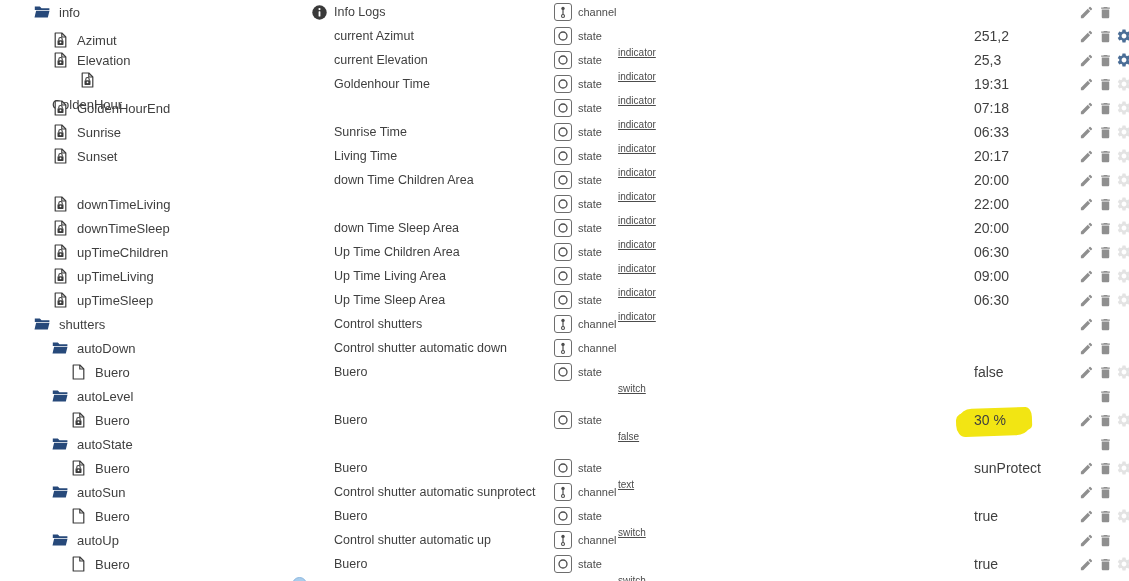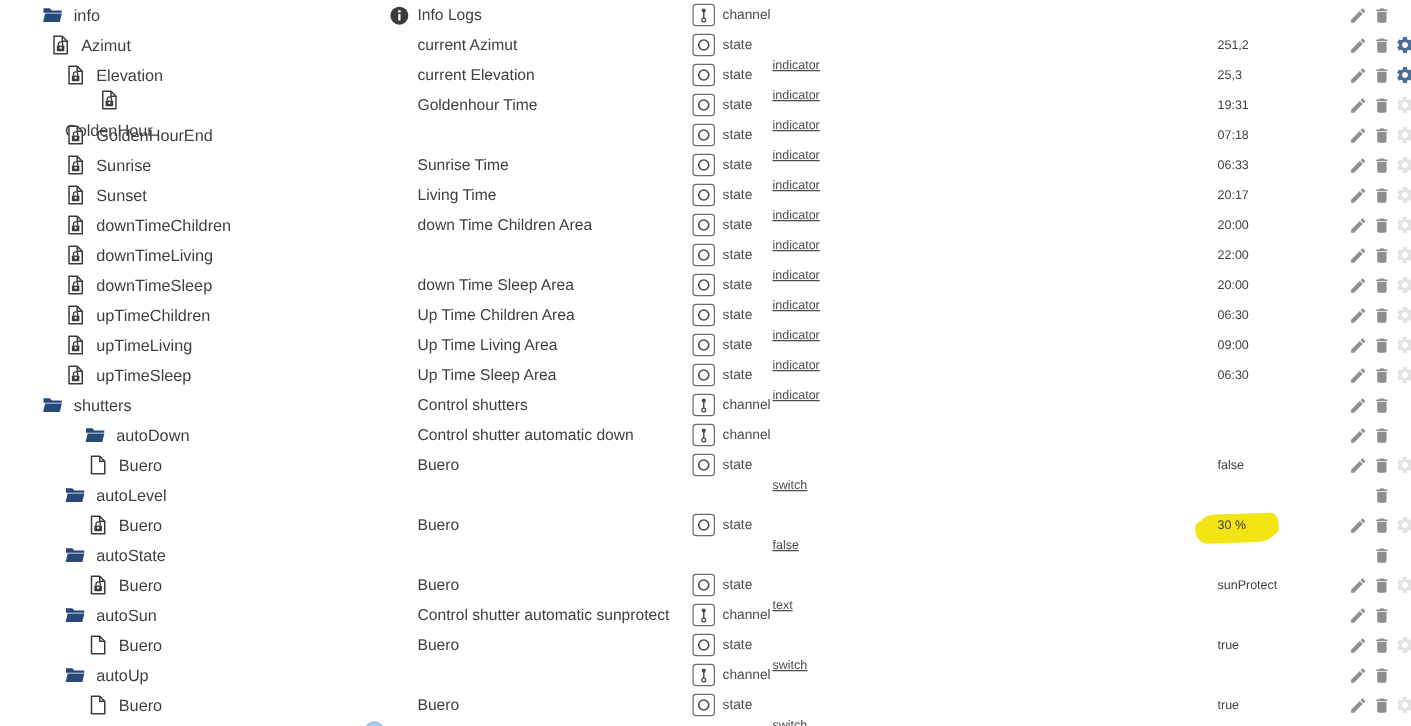--- a/index.html
+++ b/index.html
@@ -13,21 +13,21 @@
   .ticon{display:flex;align-items:center;justify-content:center;width:16px;height:16px;flex:0 0 16px;}
   .tlabel{font-size:13px;white-space:nowrap;}
   .desc-cell{position:absolute;left:296px;top:0;height:24px;display:flex;align-items:center;gap:7px;}
   .dicon{width:15px;height:15px;flex:0 0 15px;visibility:hidden;display:flex;align-items:center;}
   .dicon.show{visibility:visible;}
   .dlabel{font-size:12.5px;white-space:nowrap;}
   .type-cell{position:absolute;left:538px;top:0;height:24px;display:flex;align-items:center;gap:6px;}
   .badge{width:16px;height:16px;border:1px solid #6d6d6d;border-radius:3px;display:flex;align-items:center;justify-content:center;background:#fff;}
   .tylabel{font-size:11px;color:#4c4c4c;}
   .role{position:absolute;left:602px;top:16px;height:24px;display:flex;align-items:center;font-size:10px;color:#4c4c4c;text-decoration:underline;}
-  .value{position:absolute;left:958px;top:0;height:24px;display:flex;align-items:center;font-size:10px;}
+  .value{position:absolute;left:958px;top:0;height:24px;display:flex;align-items:center;font-size:14px;}
   .vtext{position:relative;z-index:1;white-space:nowrap;}
   .vtext.hl::before{
     content:"";position:absolute;z-index:-1;left:-14px;right:-26px;top:-4px;bottom:-5px;
     background:#f2e513;transform:rotate(-2deg);
     border-radius:12px 6px 14px 9px / 8px 10px 7px 12px;
     box-shadow:-4px 3px 0 0 #f2e513;
   }
   .actions{position:absolute;left:1062px;top:0;height:24px;display:flex;align-items:center;gap:3px;}
   .act{width:16px;height:16px;display:flex;align-items:center;justify-content:center;cursor:pointer;}
   .act svg{display:block;}
@@ -85,21 +85,21 @@
         </span>
       <span class="act a-del">
           <svg width="15" height="15" viewBox="0 0 24 24">
             <path class="fill-gray" d="M6 19c0 1.1.9 2 2 2h8c1.1 0 2-.9 2-2V7H6v12zM19 4h-3.5l-1-1h-5l-1 1H5v2h14V4z"></path>
           </svg>
         </span>
       <span class="act a-gear hide"></span>
     </div>
   </div>
     <div class="row">
-    <div class="tree-cell" style="left: 24px;">
+    <div class="tree-cell" style="left: 36px; align-items: flex-end;">
       <span class="ticon">
           <svg width="13" height="16" viewBox="0 0 13 16">
             <path d="M1.2 1 h6.6 l4 4 v10 H1.2 z" fill="#fff" stroke="#3c3c3c" stroke-width="1.2" stroke-linejoin="round"></path>
             <path d="M7.8 1 v4 h4" fill="none" stroke="#3c3c3c" stroke-width="1.2"></path>
             <path d="M4.8 8.3 V7.2 a1.7 1.7 0 0 1 3.4 0 v1.1" fill="none" stroke="#3c3c3c" stroke-width="1.1"></path>
             <rect x="3.5" y="8.3" width="6" height="4.6" rx="0.6" fill="#3c3c3c"></rect>
             <circle cx="6.5" cy="10.3" r="0.9" fill="#fff"></circle>
           </svg>
         </span>
       <span class="tlabel">Azimut</span>
@@ -363,32 +363,20 @@
           </svg>
         </span>
       <span class="act a-gear">
           <svg width="16" height="16" viewBox="0 0 24 24">
             <path class="fill-light" d="M19.14 12.94c.04-.3.06-.61.06-.94 0-.32-.02-.64-.07-.94l2.03-1.58a.49.49 0 0 0 .12-.61l-1.92-3.32a.488.488 0 0 0-.59-.22l-2.39.96c-.5-.38-1.03-.7-1.62-.94l-.36-2.54a.484.484 0 0 0-.48-.41h-3.84c-.24 0-.43.17-.47.41l-.36 2.54c-.59.24-1.13.57-1.62.94l-2.39-.96a.484.484 0 0 0-.59.22L2.74 8.87c-.12.21-.08.47.12.61l2.03 1.58c-.05.3-.09.63-.09.94s.02.64.07.94l-2.03 1.58a.49.49 0 0 0-.12.61l1.92 3.32c.12.22.37.29.59.22l2.39-.96c.5.38 1.03.7 1.62.94l.36 2.54c.05.24.24.41.48.41h3.84c.24 0 .44-.17.47-.41l.36-2.54c.59-.24 1.13-.56 1.62-.94l2.39.96c.22.08.47 0 .59-.22l1.92-3.32c.12-.22.07-.47-.12-.61l-2.01-1.58zM12 15.6c-1.98 0-3.6-1.62-3.6-3.6s1.62-3.6 3.6-3.6 3.6 1.62 3.6 3.6-1.62 3.6-3.6 3.6z"></path>
           </svg>
         </span>
     </div>
   </div>
     <div class="row">
-    <div class="tree-cell" style="left: 36px;">
-      <span class="ticon">
-          <svg width="13" height="16" viewBox="0 0 13 16">
-            <path d="M1.2 1 h6.6 l4 4 v10 H1.2 z" fill="#fff" stroke="#3c3c3c" stroke-width="1.2" stroke-linejoin="round"></path>
-            <path d="M7.8 1 v4 h4" fill="none" stroke="#3c3c3c" stroke-width="1.2"></path>
-            <path d="M4.8 8.3 V7.2 a1.7 1.7 0 0 1 3.4 0 v1.1" fill="none" stroke="#3c3c3c" stroke-width="1.1"></path>
-            <rect x="3.5" y="8.3" width="6" height="4.6" rx="0.6" fill="#3c3c3c"></rect>
-            <circle cx="6.5" cy="10.3" r="0.9" fill="#fff"></circle>
-          </svg>
-        </span>
-      <span class="tlabel">downTimeChildren</span>
-    </div>
     <div class="desc-cell">
       <span class="dicon"></span>
       <span class="dlabel">down Time Children Area</span>
     </div>
     <div class="type-cell">
       <span class="badge">
           <svg width="14" height="14" viewBox="0 0 14 14">
             <circle cx="7" cy="7" r="4" fill="none" stroke="#4d4d4d" stroke-width="1.3"></circle>
           </svg>
         </span>
@@ -683,21 +671,21 @@
         </span>
       <span class="act a-del">
           <svg width="15" height="15" viewBox="0 0 24 24">
             <path class="fill-gray" d="M6 19c0 1.1.9 2 2 2h8c1.1 0 2-.9 2-2V7H6v12zM19 4h-3.5l-1-1h-5l-1 1H5v2h14V4z"></path>
           </svg>
         </span>
       <span class="act a-gear hide"></span>
     </div>
   </div>
     <div class="row">
-    <div class="tree-cell" style="left: 52px;">
+    <div class="tree-cell" style="left: 36px;">
       <span class="ticon">
           <svg width="16" height="14" viewBox="0 0 16 14">
             <path d="M0.8 1.6 h5 l1.7 1.7 h7.9 v1.8 H0.8 z" fill="#27497a"></path>
             <path d="M0.5 12.6 L2.1 5.7 h13.4 l-1.7 6.9 z" fill="#27497a"></path>
           </svg>
         </span>
       <span class="tlabel">autoDown</span>
     </div>
     <div class="desc-cell">
       <span class="dicon"></span>
@@ -1024,20 +1012,24 @@
     <div class="row">
     <div class="tree-cell" style="left: 36px;">
       <span class="ticon">
           <svg width="16" height="14" viewBox="0 0 16 14">
             <path d="M0.8 1.6 h5 l1.7 1.7 h7.9 v1.8 H0.8 z" fill="#27497a"></path>
             <path d="M0.5 12.6 L2.1 5.7 h13.4 l-1.7 6.9 z" fill="#27497a"></path>
           </svg>
         </span>
       <span class="tlabel">autoUp</span>
     </div>
+    <div class="desc-cell">
+      <span class="dicon"></span>
+      <span class="dlabel">Control shutter automatic up</span>
+    </div>
     <div class="type-cell">
       <span class="badge">
           <svg width="14" height="14" viewBox="0 0 14 14">
             <line x1="7" y1="2.2" x2="7" y2="10.5" stroke="#4d4d4d" stroke-width="1.2"></line>
             <circle cx="7" cy="3.4" r="1.7" fill="#4d4d4d"></circle>
             <circle cx="7" cy="11" r="1.5" fill="#fff" stroke="#4d4d4d" stroke-width="1.1"></circle>
           </svg>
         </span>
       <span class="tylabel">channel</span>
     </div>

